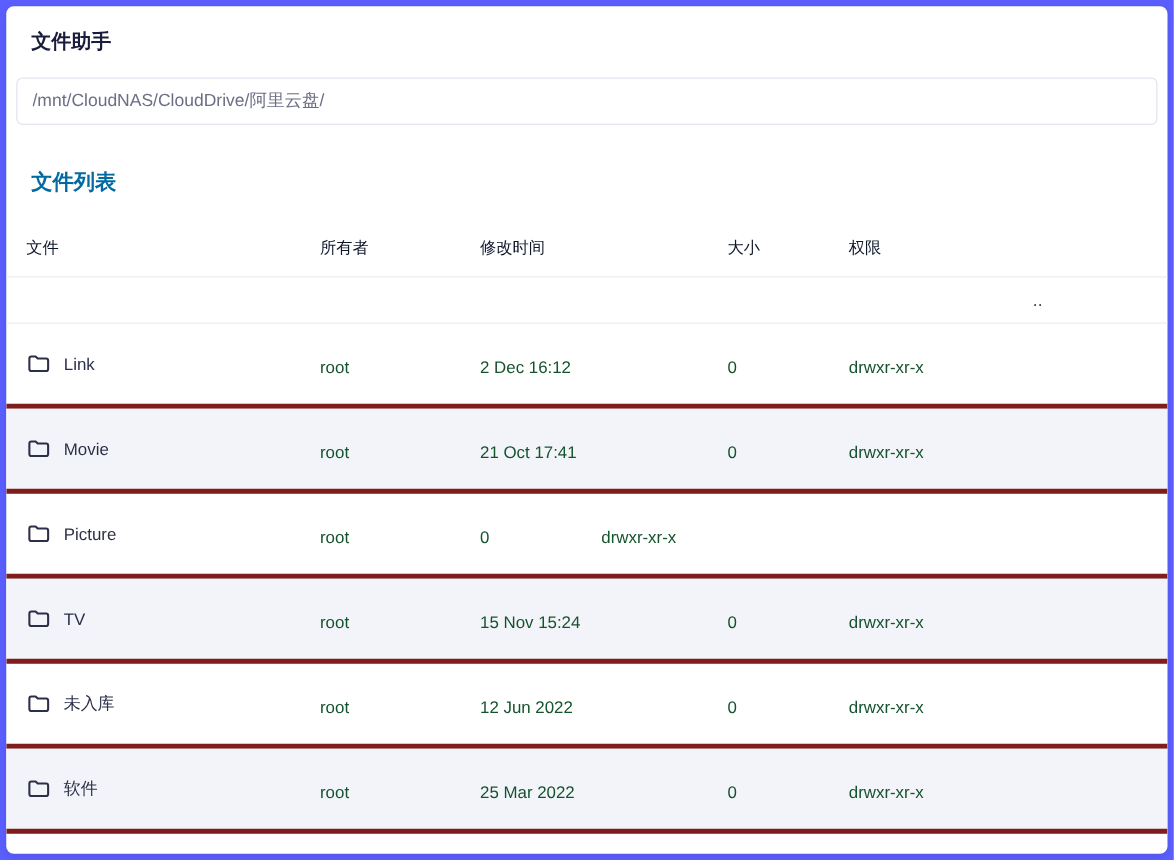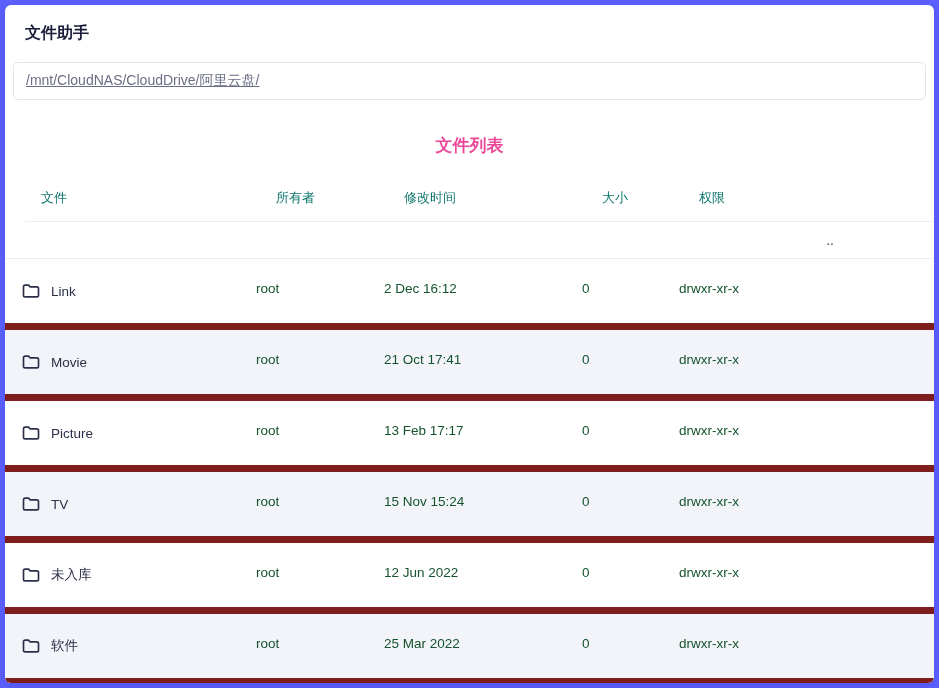--- a/index.html
+++ b/index.html
@@ -35,64 +35,61 @@
     }
     .path-input {
       width: 100%;
       border: 1px solid #e2e4ee;
       border-radius: 5px;
       padding: 10px 12px;
       font-size: 14px;
       color: #6b6e85;
       background: #ffffff;
       outline: none;
-      text-decoration: underline;
     }
     .subtitle-row {
       padding: 16px 20px 18px 20px;
     }
     .subtitle {
       font-size: 17px;
       font-weight: 600;
-      color: #ec4899;
-      text-align: center;
+      color: #0369a1;
     }
     .table {
       width: 100%;
     }
     .table-header {
       display: flex;
       padding: 14px 16px;
       font-size: 13px;
-      color: #0f766e;
+      color: #0f172a;
       font-weight: 500;
       border-bottom: 1px solid #edeef5;
-      margin-left: 20px;
     }
     .col-file { flex: 0 0 235px; }
     .col-owner { flex: 0 0 128px; }
     .col-mod { flex: 0 0 198px; }
     .col-size { flex: 0 0 97px; }
     .col-perm { flex: 1; }
     .parent-row {
       display: flex;
       justify-content: flex-end;
       padding: 10px 100px 10px 16px;
       font-size: 14px;
       color: #3a3d5a;
       border-bottom: 1px solid #edeef5;
       cursor: pointer;
     }
     .table-row {
       display: flex;
-      align-items: flex-start;
+      align-items: flex-end;
       padding: 22px 16px;
       font-size: 13.5px;
       color: #3a3d5a;
-      border-bottom: 7px solid #7f1d1d;
+      border-bottom: 4px solid #7f1d1d;
       cursor: pointer;
     }
     .table-row.striped {
       background: #f3f4f9;
     }
     .file-cell {
       display: flex;
       align-items: center;
       gap: 10px;
     }
@@ -167,21 +164,20 @@
     <div class="col-perm cell-text">drwxr-xr-x</div>
   </div>
         <div class="table-row">
     <div class="col-file file-cell">
       <svg class="folder-icon" viewBox="0 0 24 24" fill="none" stroke="currentColor" stroke-width="2" stroke-linecap="round" stroke-linejoin="round">
               <path d="M3 7a2 2 0 0 1 2-2h4l2 2h8a2 2 0 0 1 2 2v8a2 2 0 0 1-2 2H5a2 2 0 0 1-2-2V7z"></path>
             </svg>
       <span class="file-name">Picture</span>
     </div>
     <div class="col-owner cell-text">root</div>
-    <div class="col-mod cell-text">13 Feb 17:17</div>
     <div class="col-size cell-text">0</div>
     <div class="col-perm cell-text">drwxr-xr-x</div>
   </div>
         <div class="table-row striped">
     <div class="col-file file-cell">
       <svg class="folder-icon" viewBox="0 0 24 24" fill="none" stroke="currentColor" stroke-width="2" stroke-linecap="round" stroke-linejoin="round">
               <path d="M3 7a2 2 0 0 1 2-2h4l2 2h8a2 2 0 0 1 2 2v8a2 2 0 0 1-2 2H5a2 2 0 0 1-2-2V7z"></path>
             </svg>
       <span class="file-name">TV</span>
     </div>

